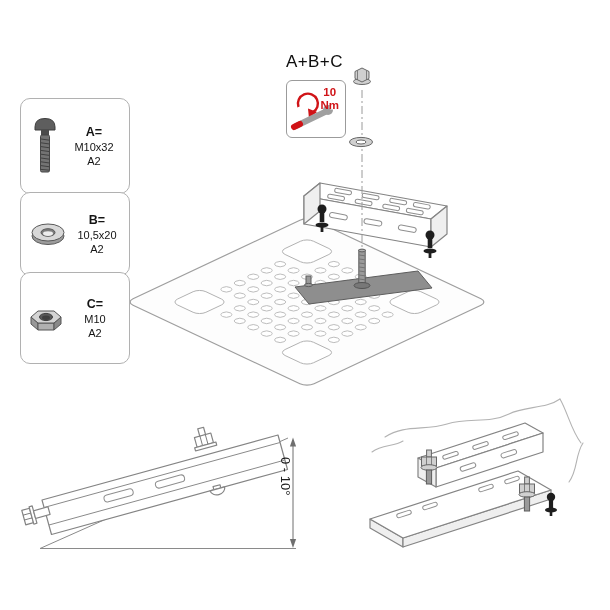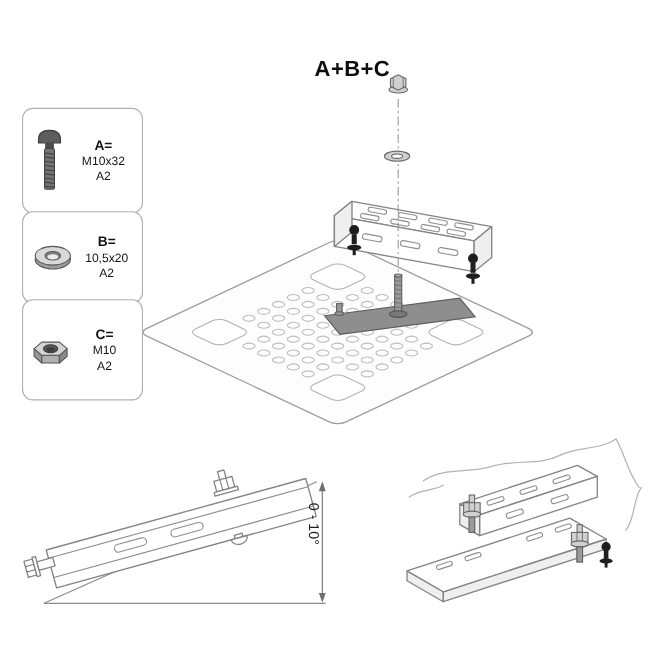--- a/index.html
+++ b/index.html
@@ -3,21 +3,21 @@
 <meta charset="utf-8">
 <style>
   html,body{margin:0;padding:0;}
   body{font-family:"Liberation Sans",sans-serif;background:#fff;}
   .canvas{position:relative;width:610px;height:610px;background:#fff;overflow:hidden;}
   .art{position:absolute;left:0;top:0;}
   .part-box{position:absolute;left:20px;width:98px;border:1.6px solid #b1b1b1;border-radius:10px;background:#fff;display:flex;align-items:center;padding:5px 3px 5px 7px;}
   .part-icon{flex:0 0 34px;display:flex;align-items:center;justify-content:center;}
   .part-text{flex:1;text-align:center;font-size:11px;color:#141414;line-height:1.3;}
   .part-label{font-weight:bold;font-size:12.5px;}
-  .formula{position:absolute;left:286px;top:52px;font-size:20px;font-weight:bold;color:#0d0d0d;letter-spacing:.4px;}
+  .formula{position:absolute;left:286px;top:52px;font-size:17px;font-weight:normal;color:#0d0d0d;letter-spacing:.4px;}
   .torque-box{position:absolute;left:286px;top:80px;width:58px;height:56px;border:1.5px solid #9b9b9b;border-radius:6px;background:#fff;}
   .torque-text{position:absolute;top:5px;right:6px;text-align:center;color:#d01317;font-weight:bold;font-size:11.5px;line-height:1.12;}
   .lineart{fill:#fff;stroke:#848484;stroke-width:1.2;stroke-linejoin:round;}
   .endface{fill:#efefef;stroke:#848484;stroke-width:1.2;stroke-linejoin:round;}
   .slot{fill:#fff;stroke:#8f8f8f;stroke-width:1;}
   .thin{fill:none;stroke:#8a8a8a;stroke-width:1;}
   .dashline{fill:none;stroke:#9a9a9a;stroke-width:1;stroke-dasharray:8 3 2 3;}
   .sketch{fill:none;stroke:#b3b3b3;stroke-width:1.1;stroke-linecap:round;}
   .hole{fill:#fff;stroke:#bdbdbd;}
   .plateface{fill:#fdfdfd;stroke:#9e9e9e;stroke-width:1.2;}
@@ -328,14 +328,32 @@
       <div class="part-text">
         <div class="part-label">C=</div>
         <div>M10</div>
         <div>A2</div>
       </div>
     </div>
   </div>
 
   <div class="formula">A+B+C</div>
 
+  <div class="torque-box">
+    <svg width="55" height="53" viewBox="0 0 55 53" style="position:absolute;left:0;top:0;">
+      <g>
+        <path d="M 11.5 26 A 10 10 0 1 1 25.5 31.5" fill="none" stroke="#d01317" stroke-width="2.4"></path>
+        <polygon points="21,27.5 30,31 22,37.5" fill="#d01317"></polygon>
+      </g>
+      <g>
+        <line x1="9" y1="45" x2="38" y2="31" stroke="#a0a0a0" stroke-width="6" stroke-linecap="round"></line>
+        <line x1="7" y1="46" x2="13" y2="43" stroke="#d01317" stroke-width="6" stroke-linecap="round"></line>
+        <circle cx="41" cy="29" r="5" fill="#a0a0a0"></circle>
+        <circle cx="45" cy="26" r="2.6" fill="#ffffff"></circle>
+      </g>
+    </svg>
+    <div class="torque-text">
+      <div>10</div>
+      <div>Nm</div>
+    </div>
+  </div>
 
 </div>
 
 </body></html>

